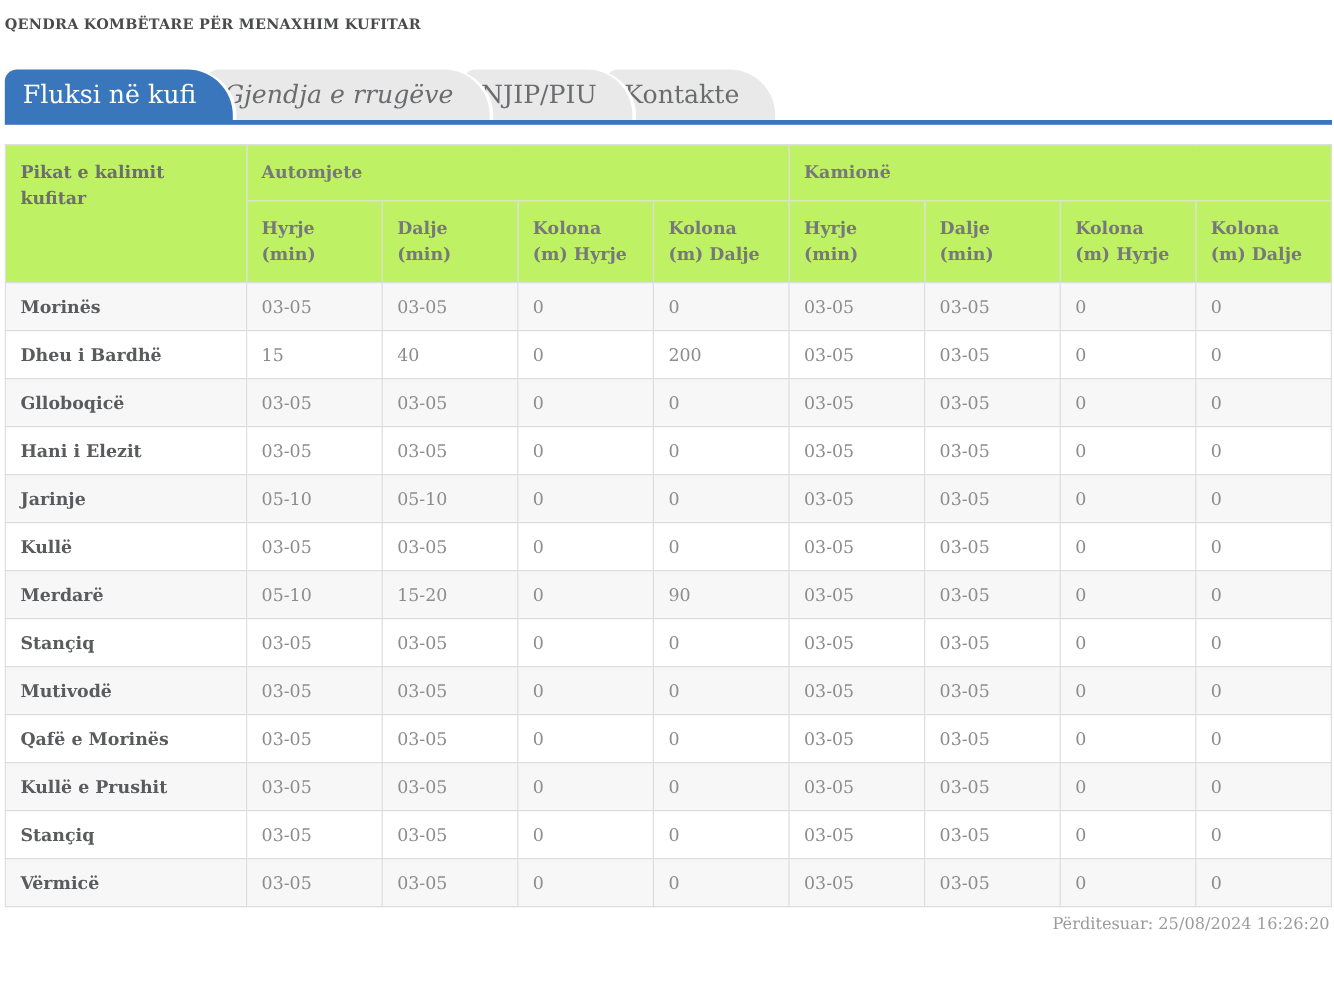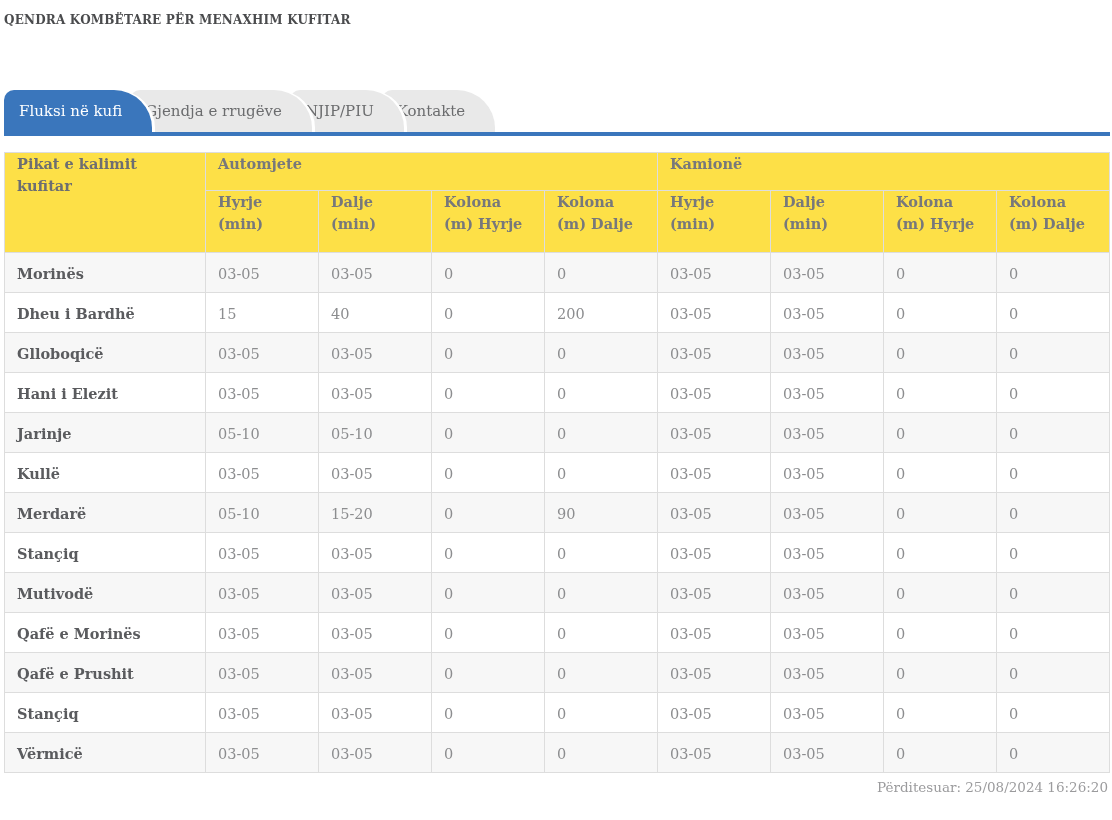--- a/index.html
+++ b/index.html
@@ -22,30 +22,29 @@
     border-bottom: 4px solid #3a76bc;
     padding-left: 0;
   }
   .tab {
     position: relative;
     height: 42px;
     display: flex; align-items: center;
     padding: 0 30px 0 15px;
     background: #e9e9e9;
     color: #6b6c6e;
-    font-size: 15px;
+    font-size: 21px;
     border-radius: 10px 38px 0 0;
     margin-right: -22px;
     box-shadow: 3px 0 0 #ffffff;
     cursor: pointer;
     white-space: nowrap;
-    margin-top: 32px;
   }
   .tab:nth-child(1) { z-index: 40; }
-  .tab:nth-child(2) { z-index: 30; }
+  .tab:nth-child(2) { z-index: 30; font-style: italic; }
   .tab:nth-child(3) { z-index: 20; }
   .tab:nth-child(4) { z-index: 10; }
   .tab.active { background: #3a76bc; color: #ffffff; }
 
   .section-heading {
     margin-top: 35px;
     font-size: 14.5px;
     color: #8f9092;
     letter-spacing: 0.6px;
   }
@@ -55,26 +54,26 @@
     table-layout: fixed;
     width: 1106px;
     margin-top: 16px;
   }
   .flux-table th, .flux-table td {
     border: 1px solid #dddddd;
     text-align: left;
   }
   .flux-table thead th {
     vertical-align: top;
-    padding: 0 12px;
+    padding: 12px 12px;
     font-size: 14.5px;
     font-weight: bold;
     color: #77787b;
     line-height: 1.5;
-    background: #fde047;
+    background: #bef264;
   }
   .flux-table thead tr.group-row th { height: 38px; }
   .flux-table thead tr.sub-row th { height: 62px; }
   .flux-table thead th.corner { color: #6d6e71; }
 
   .flux-table tbody td {
     height: 40px;
     padding: 2px 12px 0 12px;
     font-size: 14.5px;
     color: #8c8d8f;
@@ -242,21 +241,21 @@
           <td>03-05</td>
           <td>03-05</td>
           <td>0</td>
           <td>0</td>
           <td>03-05</td>
           <td>03-05</td>
           <td>0</td>
           <td>0</td>
         </tr>
         <tr>
-          <td class="name-cell">Qafë e Prushit</td>
+          <td class="name-cell">Kullë e Prushit</td>
           <td>03-05</td>
           <td>03-05</td>
           <td>0</td>
           <td>0</td>
           <td>03-05</td>
           <td>03-05</td>
           <td>0</td>
           <td>0</td>
         </tr>
         <tr>

